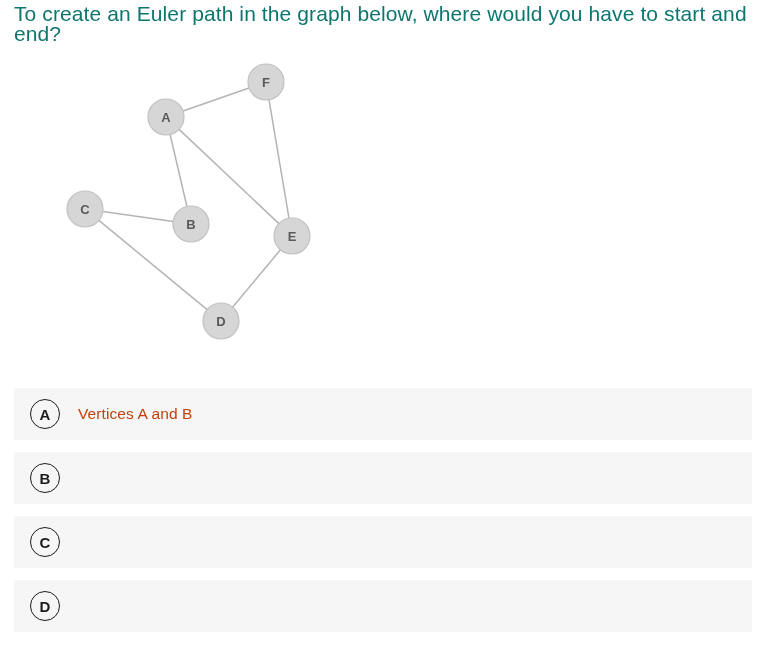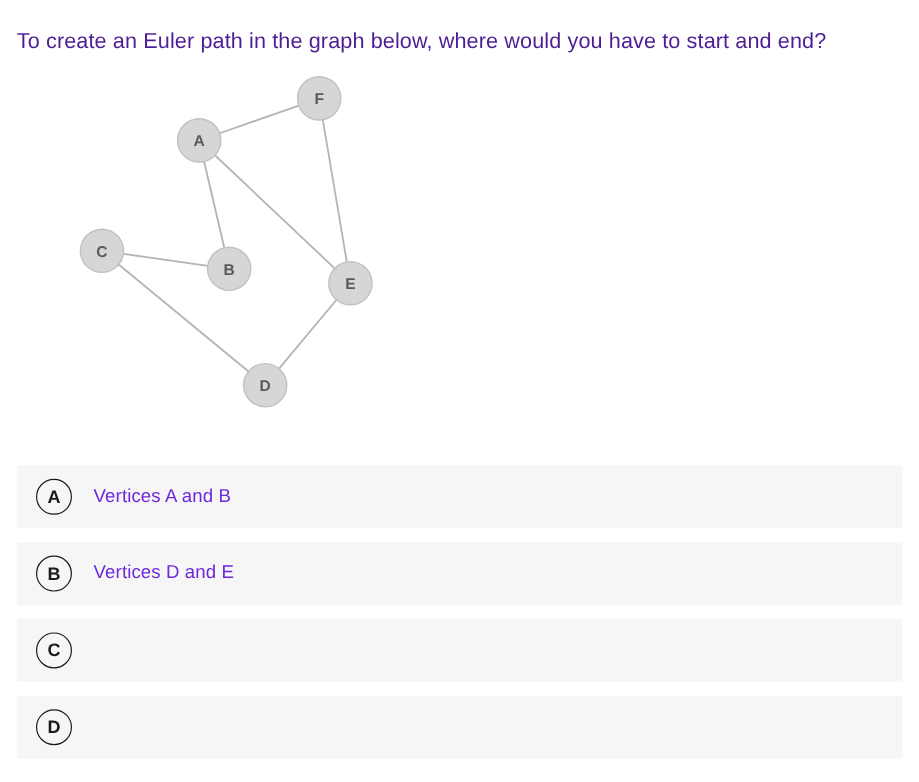--- a/index.html
+++ b/index.html
@@ -10,25 +10,25 @@
     width: 766px;
     height: 652px;
     background: #ffffff;
     font-family: "Liberation Sans", sans-serif;
     color: #222222;
     overflow: hidden;
   }
   #question-text {
     position: absolute;
     left: 14px;
-    top: 24px;
+    top: 4px;
     width: 740px;
-    font-size: 18px;
+    font-size: 21px;
     line-height: 20px;
-    color: #4c1d95;
+    color: #0f766e;
     letter-spacing: 0.1px;
   }
   #graph-figure {
     position: absolute;
     left: 0px;
     top: 44px;
     width: 400px;
     height: 330px;
   }
   #graph-svg {
@@ -78,21 +78,21 @@
     justify-content: center;
     font-size: 15px;
     font-weight: bold;
     color: #1b1b1b;
     box-sizing: border-box;
   }
   .option-label {
     flex: 1 1 auto;
     margin-left: 18px;
     font-size: 15.5px;
-    color: #6d28d9;
+    color: #c2410c;
     letter-spacing: 0.1px;
   }
 </style>
 </head>
 <body>
 
 <div id="question-text">To create an Euler path in the graph below, where would you have to start and end?</div>
 
 <div id="graph-figure">
   <svg id="graph-svg" width="400" height="330" viewBox="0 0 400 330">
@@ -134,21 +134,20 @@
   </svg>
 </div>
 
 <div id="options-list">
     <div class="option-row">
       <div class="option-marker">A</div>
       <div class="option-label">Vertices A and B</div>
     </div>
     <div class="option-row">
       <div class="option-marker">B</div>
-      <div class="option-label">Vertices D and E</div>
     </div>
     <div class="option-row">
       <div class="option-marker">C</div>
     </div>
     <div class="option-row">
       <div class="option-marker">D</div>
     </div>
   </div>
 
 </body></html>

